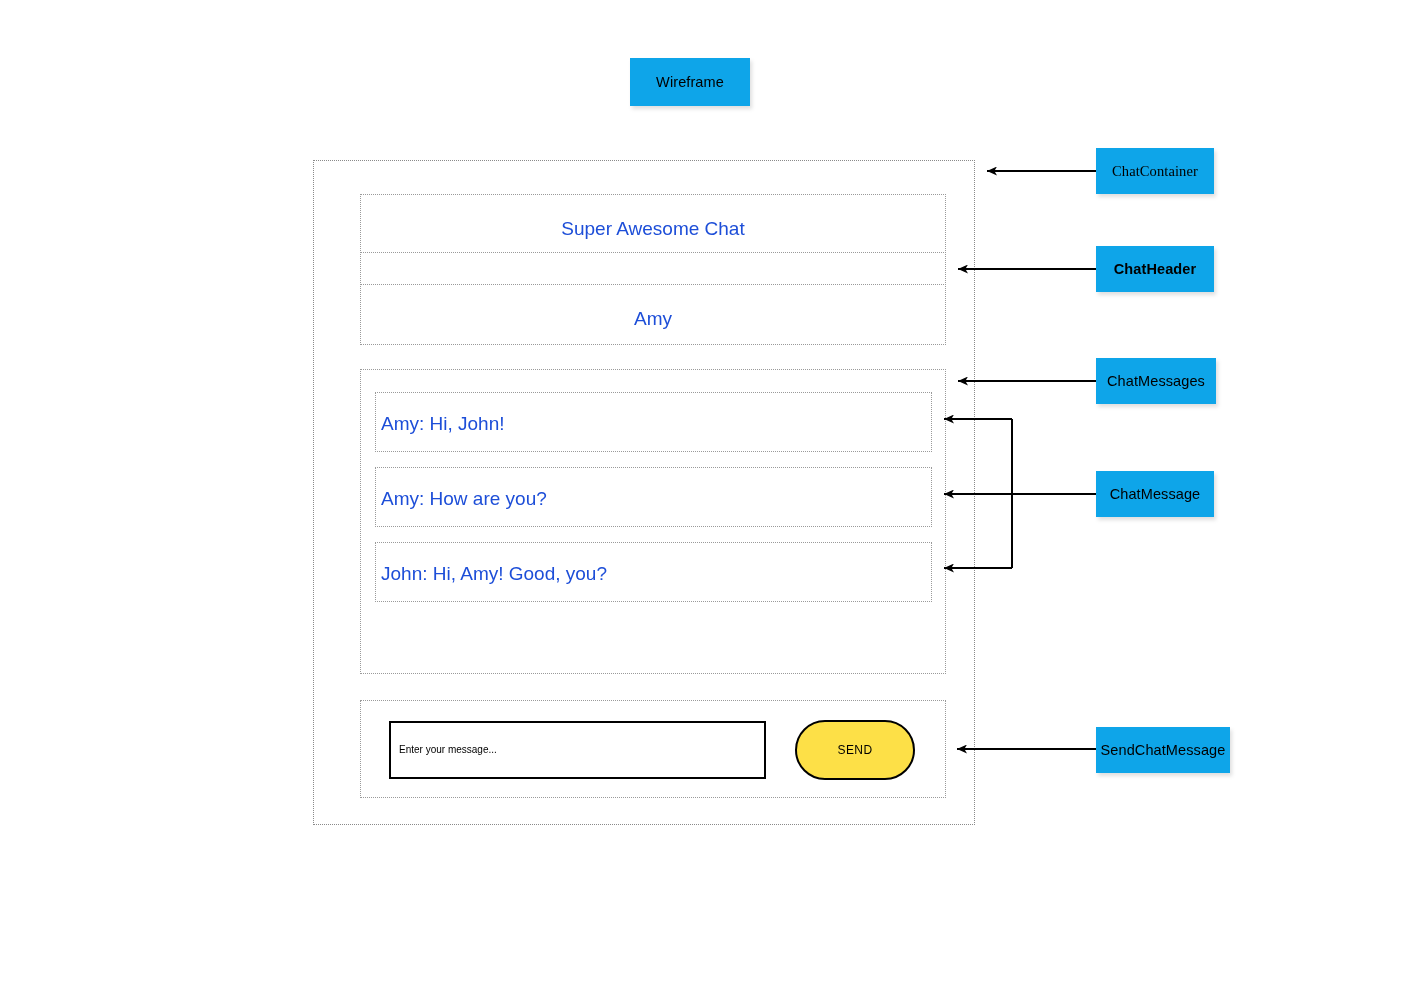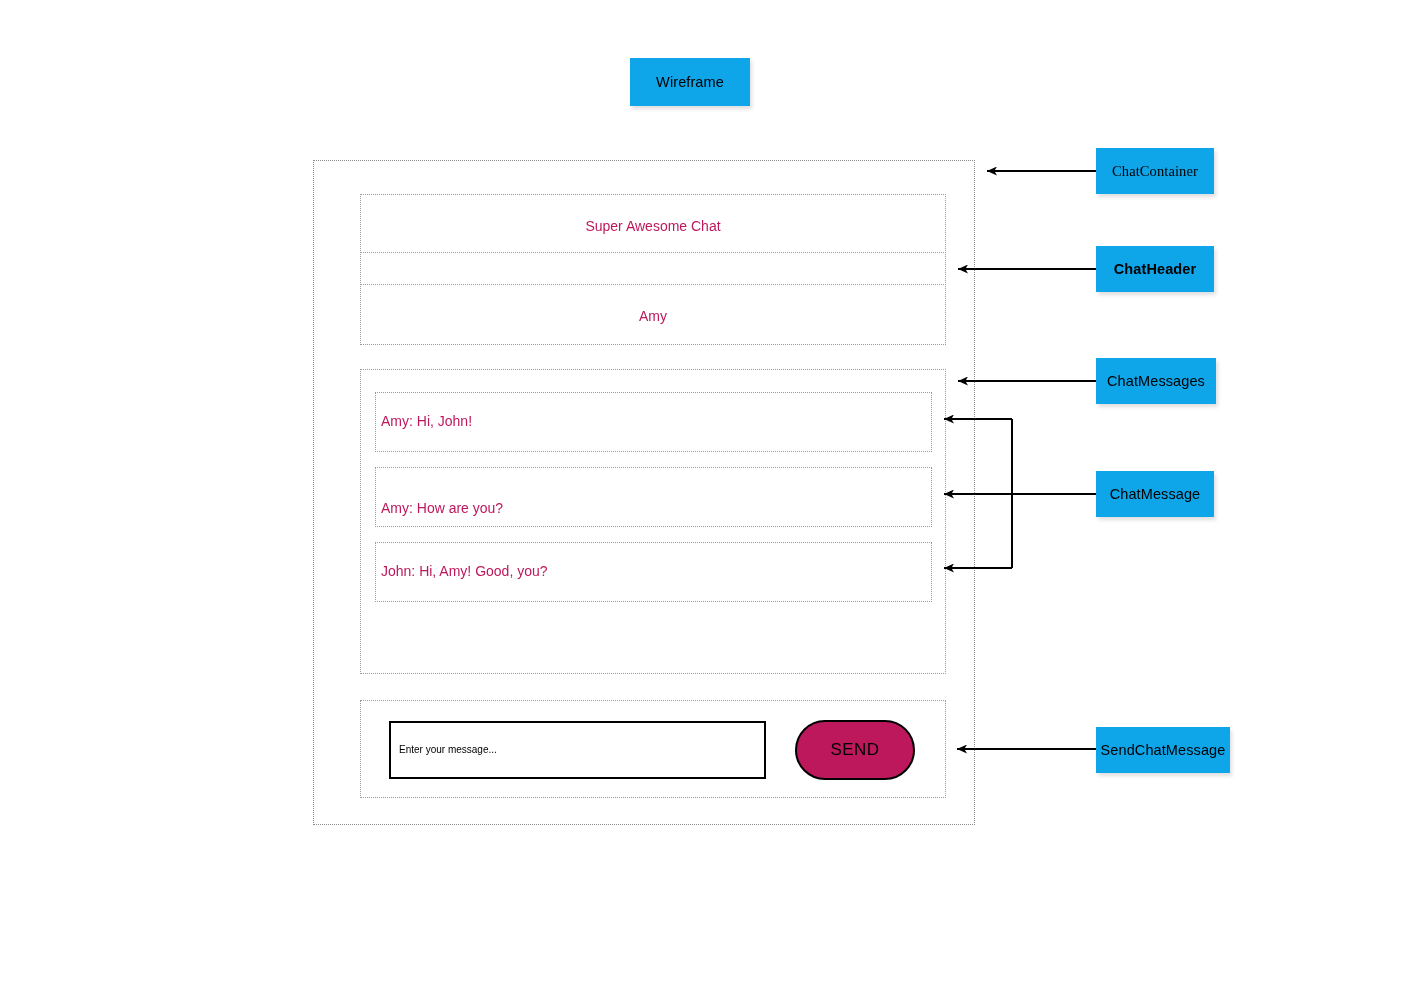--- a/index.html
+++ b/index.html
@@ -41,22 +41,22 @@
     box-sizing: border-box;
     border: 1.3px dotted #8a8a8a;
     background: transparent;
   }
   .dotbox.inner {
     border-color: #9a9a9a;
   }
 
   .boxlabel {
     position: absolute;
-    font-size: 14px;
-    color: #be185d;
+    font-size: 19px;
+    color: #1d4ed8;
     line-height: 1;
     white-space: nowrap;
   }
   .boxlabel.center {
     left: 0;
     right: 0;
     text-align: center;
   }
   .boxlabel.left {
     text-align: left;
@@ -75,25 +75,25 @@
     padding-left: 8px;
     font-size: 10px;
     color: #000000;
     line-height: 1;
   }
   .send-btn {
     position: absolute;
     box-sizing: border-box;
     border: 2.4px solid #000000;
     border-radius: 30px;
-    background: #be185d;
+    background: #fde047;
     display: flex;
     align-items: center;
     justify-content: center;
-    font-size: 17px;
+    font-size: 12px;
     color: #000000;
     letter-spacing: 0.4px;
   }
 
   
   #connectors {
     position: absolute;
     left: 0;
     top: 0;
     width: 1403px;
@@ -122,21 +122,21 @@
     <div class="boxlabel center" style="top:24px;">Amy</div>
   </div>
 
   <div class="dotbox inner" style="left:360px; top:369px; width:586px; height:305px;"></div>
 
   <div class="dotbox inner" style="left:375px; top:392px; width:557px; height:60px;">
     <div class="boxlabel left" style="left:5px; top:21px;">Amy: Hi, John!</div>
   </div>
 
   <div class="dotbox inner" style="left:375px; top:467px; width:557px; height:60px;">
-    <div class="boxlabel left" style="left:5px; top:21px;margin-top:12px;">Amy: How are you?</div>
+    <div class="boxlabel left" style="left:5px; top:21px;">Amy: How are you?</div>
   </div>
 
   <div class="dotbox inner" style="left:375px; top:542px; width:557px; height:60px;">
     <div class="boxlabel left" style="left:5px; top:21px;">John: Hi, Amy! Good, you?</div>
   </div>
 
   <div class="dotbox inner" style="left:360px; top:700px; width:586px; height:98px;"></div>
 
   <div class="input-field" style="left:389px; top:721px; width:377px; height:58px;">
     <span class="ph">Enter your message...</span>

